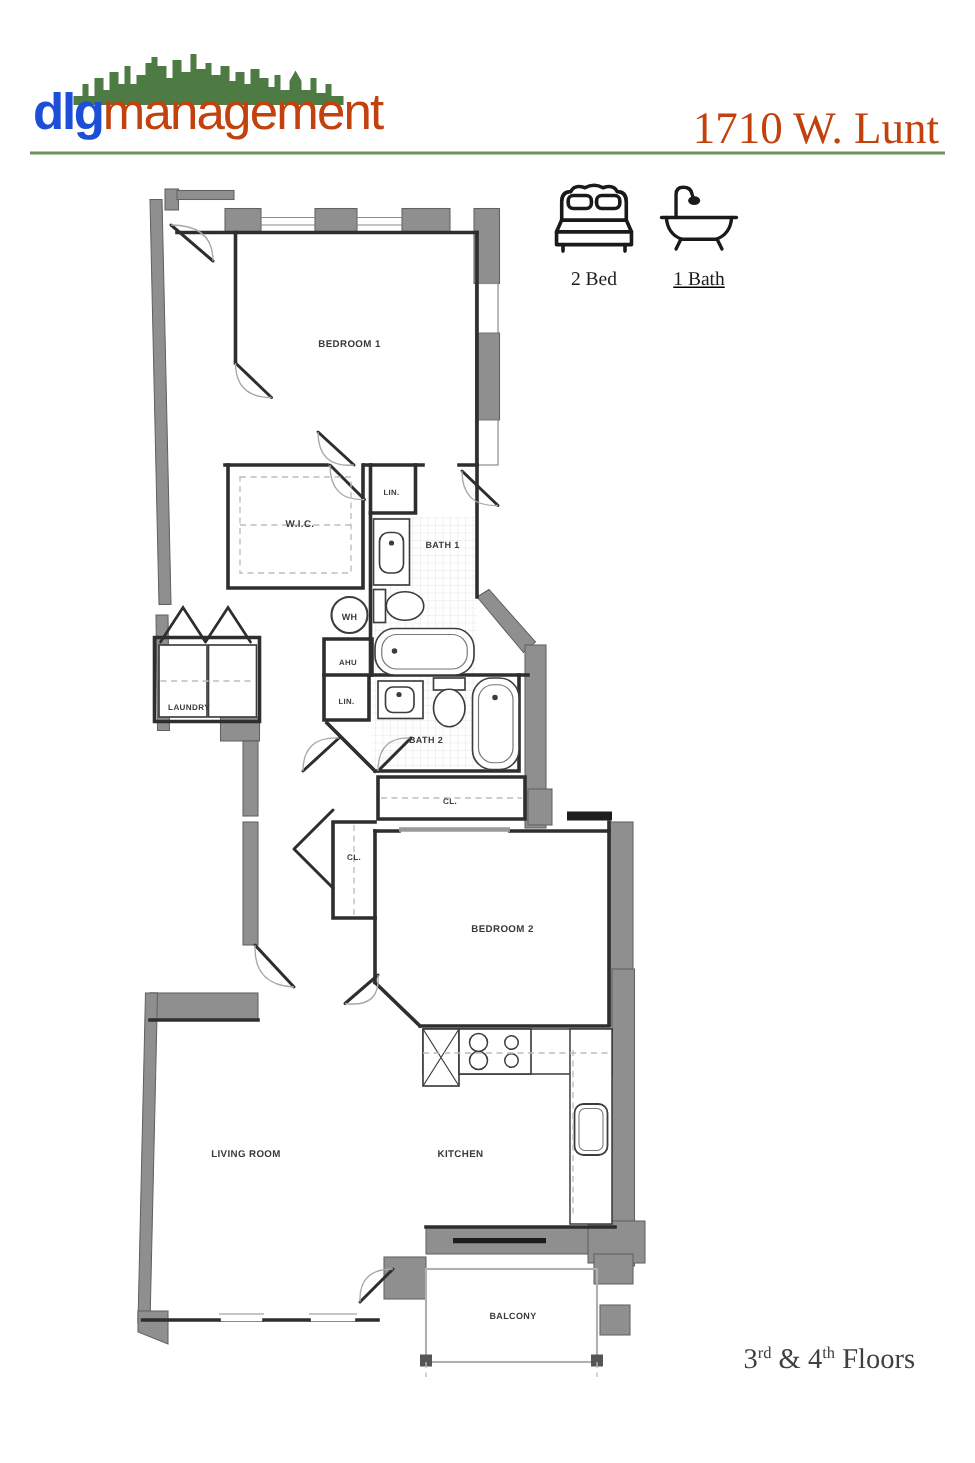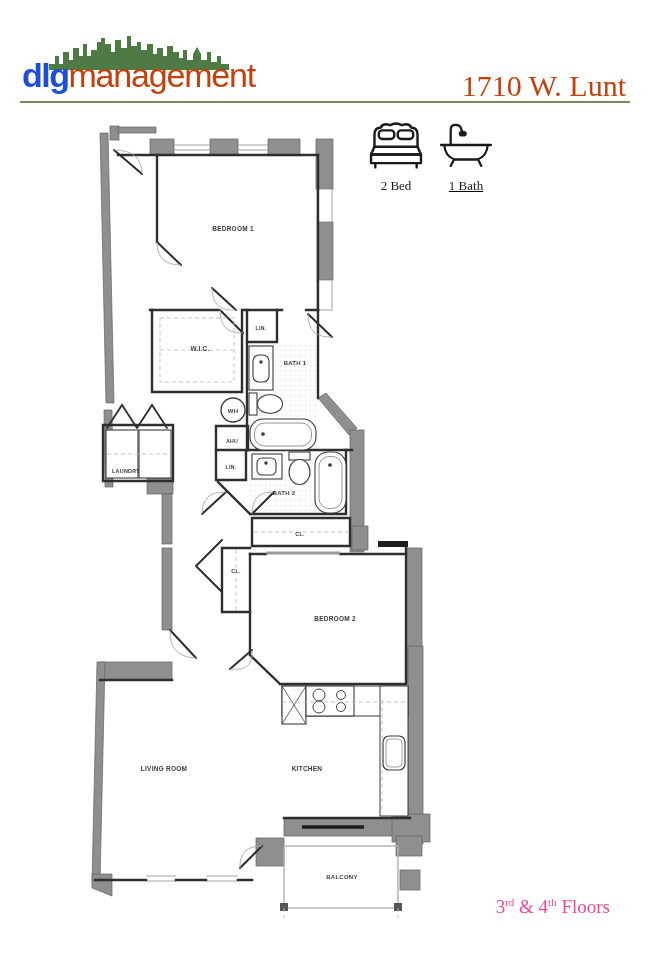--- a/index.html
+++ b/index.html
@@ -21,21 +21,21 @@
   #f-bed{left:352px;width:88px;}
   #f-bath{left:427px;width:78px;text-decoration:underline;}
   #f-sqft{left:524px;width:106px;}
   .icon-stroke{stroke:#1a1a1a;stroke-width:2.8;fill:none;stroke-linecap:round;stroke-linejoin:round;}
   
   .floorplan{position:absolute;left:85px;top:115px;}
   .fp-label{font-family:"Liberation Sans",sans-serif;font-weight:bold;fill:#3b3b3b;
             text-anchor:middle;letter-spacing:.25px;}
   
   .floors-note{position:absolute;top:896px;right:40px;font-family:"Liberation Serif",serif;
-               font-size:19px;color:#ec4899;white-space:nowrap;}
+               font-size:19px;color:#404040;white-space:nowrap;}
   .floors-note sup{font-size:11px;}
 </style>
 </head>
 <body>
 
 <div id="canvas">
 
   <div class="logo">
     <svg class="skyline" viewBox="0 0 180 38">
       <path fill="#4e7b44" d="M0,36 L0,30 L6,30 L6,22 L10,22 L10,30 L14,30 L14,18 L20,18 L20,26 L24,26 L24,14 L30,14 L30,22 L34,22 L34,10 L38,10 L38,22 L42,22 L42,16 L48,16 L48,8 L52,8 L52,4 L56,4 L56,10 L62,10 L62,18 L66,18 L66,6 L72,6 L72,14 L78,14 L78,2 L82,2 L82,12 L88,12 L88,8 L92,8 L92,16 L98,16 L98,10 L104,10 L104,20 L108,20 L108,14 L114,14 L114,22 L118,22 L118,12 L124,12 L124,18 L130,18 L130,24 L134,24 L134,16 L138,16 L138,26 L144,26 L144,20 L148,13 L152,20 L152,26 L158,26 L158,18 L162,18 L162,28 L168,28 L168,22 L172,22 L172,30 L180,30 L180,36 Z"></path>

